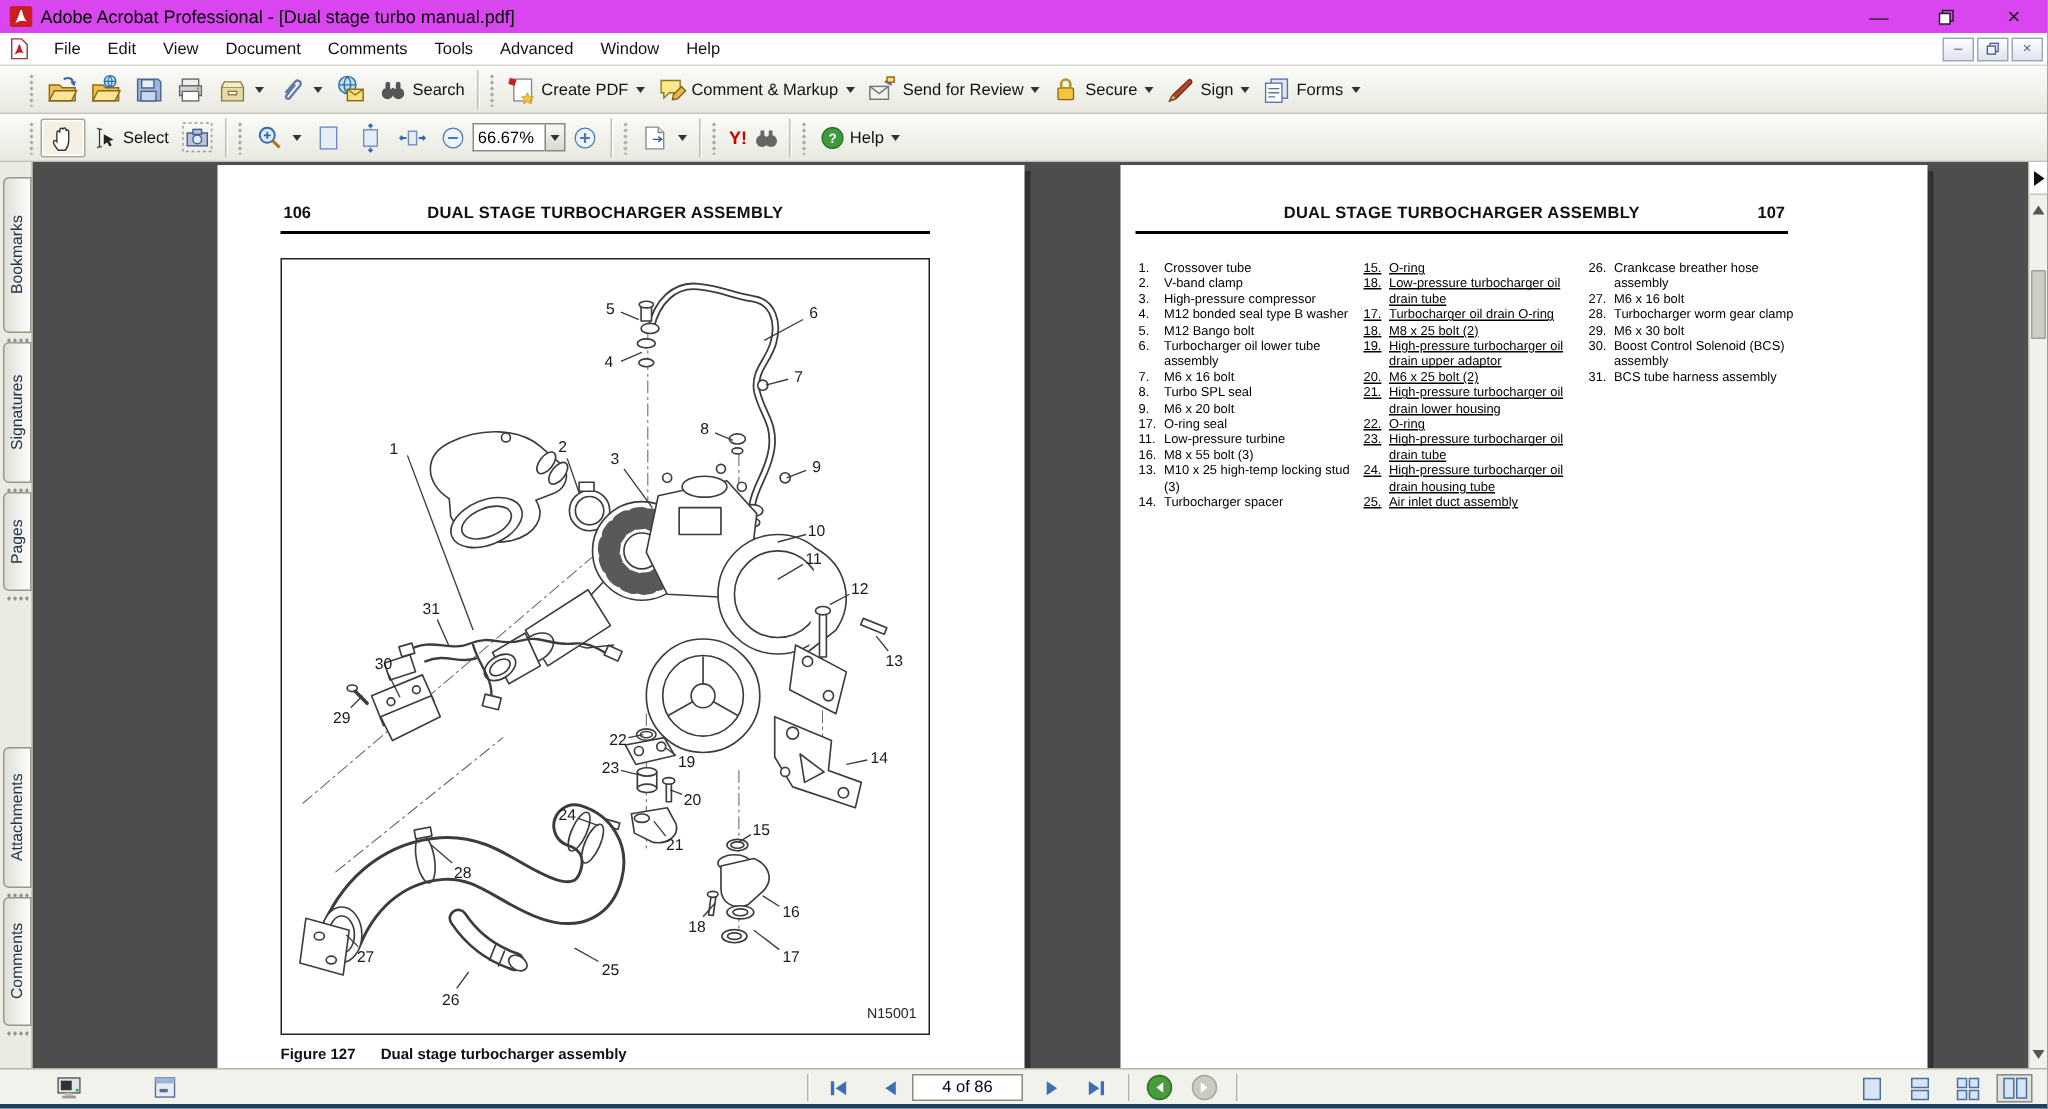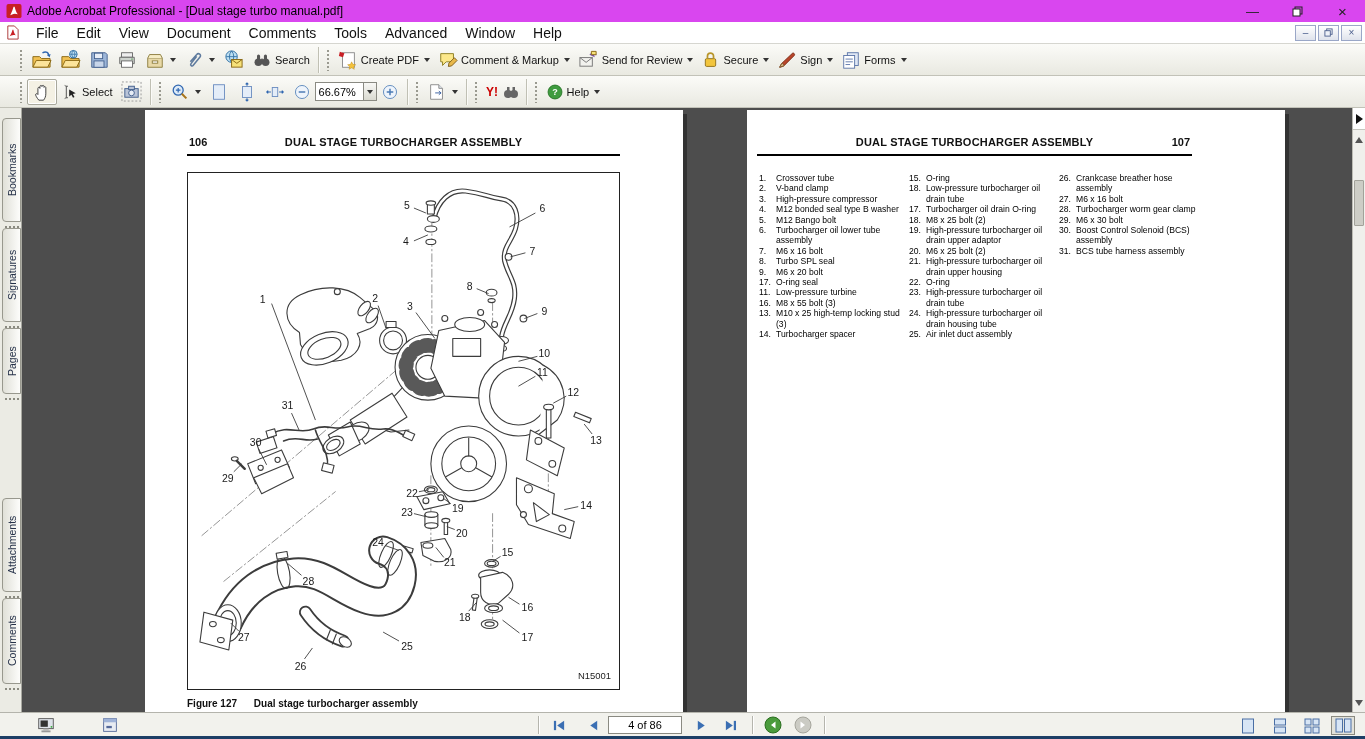--- a/index.html
+++ b/index.html
@@ -10,21 +10,21 @@
   
   .titlebar{position:absolute;left:0;top:0;width:100%;height:22px;background:#d946ef;display:flex;align-items:center;}
   .titlebar .appicon{width:16px;height:15px;margin:0 5px 0 6px;}
   .titletext{font-size:12px;color:#000;}
   .wincontrols{margin-left:auto;display:flex;height:100%;}
   .winbtn{width:45px;height:100%;display:flex;align-items:center;justify-content:center;font-size:13px;color:#222;}
 
   
   .menubar{position:absolute;left:0;top:22px;width:100%;height:22px;background:#fff;border-bottom:1px solid #d6d6d0;display:flex;align-items:center;}
   .menubar .appicon2{width:15px;height:15px;margin:0 7px 0 5px;}
-  .menu-item{padding:2px 9px;font-size:14px;color:#111;}
+  .menu-item{padding:2px 9px;font-size:11px;color:#111;}
   .childcontrols{margin-left:auto;display:flex;gap:2px;margin-right:3px;}
   .childbtn{width:21px;height:16px;border:1px solid #9aa7c7;background:linear-gradient(#ffffff,#dfe3ec);
             display:flex;align-items:center;justify-content:center;font-size:10px;color:#4a5e8c;line-height:1;}
 
   
   .tbar{position:absolute;left:0;width:100%;height:32px;background:linear-gradient(#fbfbf8,#e9e9e1);
         border-bottom:1px solid #c2c2b8;display:flex;align-items:center;padding:0 16px;}
   .tb1{top:44px;} .tb2{top:76px;}
   .grip{width:5px;height:22px;margin:0 3px;
         background:radial-gradient(circle,#9a9a90 34%,transparent 40%) 0 0/4px 4px repeat-y;}
@@ -646,21 +646,21 @@
             </div>
             <div class="pitem">
               <span class="pnum">13.</span>
               <span class="ptxt">M10 x 25 high-temp locking stud (3)</span>
             </div>
             <div class="pitem">
               <span class="pnum">14.</span>
               <span class="ptxt">Turbocharger spacer</span>
             </div>
           </div>
-          <div class="parts-col" style="left: 162px;">
+          <div class="parts-col" style="left: 162px; text-decoration: underline;">
             <div class="pitem">
               <span class="pnum">15.</span>
               <span class="ptxt">O-ring</span>
             </div>
             <div class="pitem">
               <span class="pnum">18.</span>
               <span class="ptxt">Low-pressure turbocharger oil drain tube</span>
             </div>
             <div class="pitem">
               <span class="pnum">17.</span>
@@ -673,21 +673,21 @@
             <div class="pitem">
               <span class="pnum">19.</span>
               <span class="ptxt">High-pressure turbocharger oil drain upper adaptor</span>
             </div>
             <div class="pitem">
               <span class="pnum">20.</span>
               <span class="ptxt">M6 x 25 bolt (2)</span>
             </div>
             <div class="pitem">
               <span class="pnum">21.</span>
-              <span class="ptxt">High-pressure turbocharger oil drain upper housing</span>
+              <span class="ptxt">High-pressure turbocharger oil drain lower housing</span>
             </div>
             <div class="pitem">
               <span class="pnum">22.</span>
               <span class="ptxt">O-ring</span>
             </div>
             <div class="pitem">
               <span class="pnum">23.</span>
               <span class="ptxt">High-pressure turbocharger oil drain tube</span>
             </div>
             <div class="pitem">

